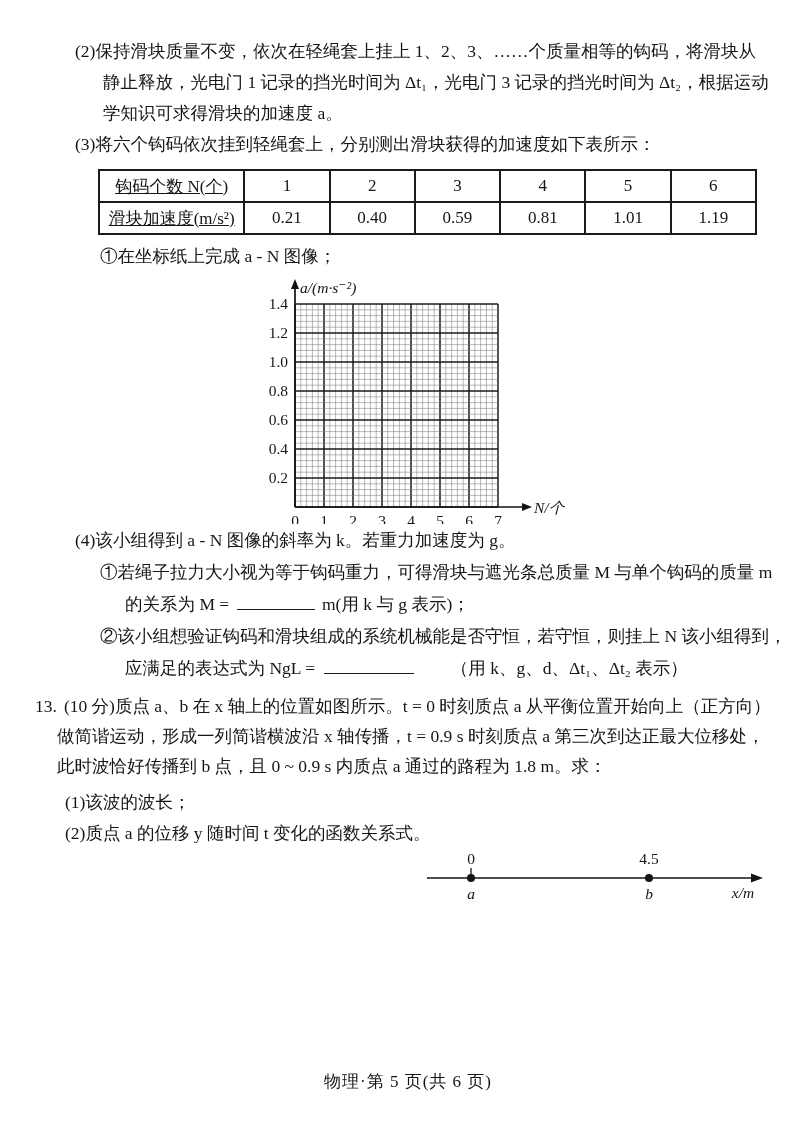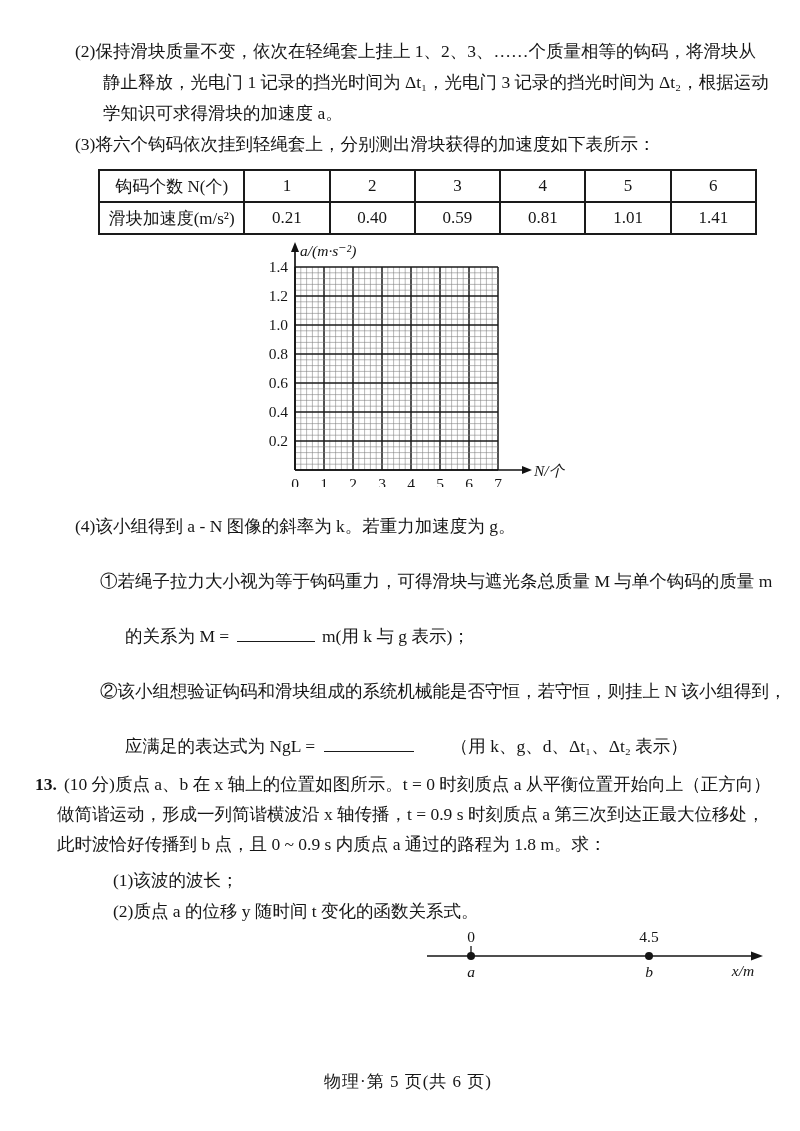--- a/index.html
+++ b/index.html
@@ -6,46 +6,46 @@
   body{
     width:800px;height:1131px;background:#ffffff;color:#151515;
     font-family:"Liberation Serif","DejaVu Serif",serif;
     font-size:17.5px;position:relative;overflow:hidden;
   }
   .content{padding:36px 43px 0 75px;}
   .line{line-height:31px;white-space:nowrap;}
   .indent1{margin-left:28px;}
   .sub{margin-left:25px;}
   .subcont{margin-left:50px;}
-  .q4line{line-height:32px;white-space:nowrap;margin-top:23px;}
+  .q4line{line-height:32px;white-space:nowrap;}
   table.acc{
     border-collapse:collapse;margin:9px 0 0 23px;table-layout:fixed;
   }
   table.acc td{
     border:2px solid #1a1a1a;height:30px;text-align:center;
     font-size:17px;padding:0 2px;white-space:nowrap;
   }
-  td.c0{width:140px;} td.cv{width:82px;}
+  td.c0{width:140px;text-decoration:underline;} td.cv{width:82px;}
   .blank{
     display:inline-block;border-bottom:1.6px solid #1a1a1a;height:15px;
     vertical-align:baseline;
   }
   .blank-long{width:250px;}
   .blank-m{width:78px;margin:0 3px;}
   .blank-ngl{width:90px;margin:0 32px 0 5px;}
   #graph-wrap{margin:6px 0 0 176px;width:322px;height:246px;}
   #numline-wrap{margin:2px 0 0 350px;width:345px;height:54px;}
   svg text{font-family:"Liberation Serif","DejaVu Serif",serif;fill:#151515;font-size:15.5px;}
   .q13{margin-left:-40px;margin-top:7px;}
   .q13 .ln{line-height:30px;white-space:nowrap;}
   .q13 .first{display:flex;}
-  .q13 .num{flex:0 0 auto;font-weight:bold;}
+  .q13 .num{flex:0 0 auto;}
   .q13 .body{margin-left:7px;}
   .q13 .cont{margin-left:22px;}
-  .q13 .subq{margin-left:78px;line-height:31px;}
+  .q13 .subq{margin-left:30px;line-height:31px;}
   .q13subs{margin-top:6px;}
   .footer{
     position:absolute;top:1070px;left:8px;width:800px;text-align:center;
     font-size:17px;letter-spacing:1px;
   }
 </style>
 </head>
 <body>
 
 <div class="content">
@@ -69,25 +69,26 @@
       <td class="cv">5</td>
       <td class="cv">6</td>
     </tr>
     <tr>
       <td class="c0">滑块加速度(m/s²)</td>
       <td class="cv">0.21</td>
       <td class="cv">0.40</td>
       <td class="cv">0.59</td>
       <td class="cv">0.81</td>
       <td class="cv">1.01</td>
-      <td class="cv">1.41</td>
+      <td class="cv">1.19</td>
     </tr>
   </tbody>
     </table>
 
+  <div class="line sub" style="margin-top:6px">①在坐标纸上完成 a - N 图像；</div>
 
   <div id="graph-wrap">
     <svg id="grid-svg" width="322" height="246" viewBox="0 0 322 246">
         <line x1="44" y1="26" x2="44" y2="229" stroke="#1a1a1a" stroke-width="1.5"></line>
         <line x1="49.8" y1="26" x2="49.8" y2="229" stroke="#7d7d7d" stroke-width="0.55"></line>
         <line x1="55.6" y1="26" x2="55.6" y2="229" stroke="#7d7d7d" stroke-width="0.55"></line>
         <line x1="61.4" y1="26" x2="61.4" y2="229" stroke="#7d7d7d" stroke-width="0.55"></line>
         <line x1="67.2" y1="26" x2="67.2" y2="229" stroke="#7d7d7d" stroke-width="0.55"></line>
         <line x1="73" y1="26" x2="73" y2="229" stroke="#1a1a1a" stroke-width="1.5"></line>
         <line x1="78.8" y1="26" x2="78.8" y2="229" stroke="#7d7d7d" stroke-width="0.55"></line>

